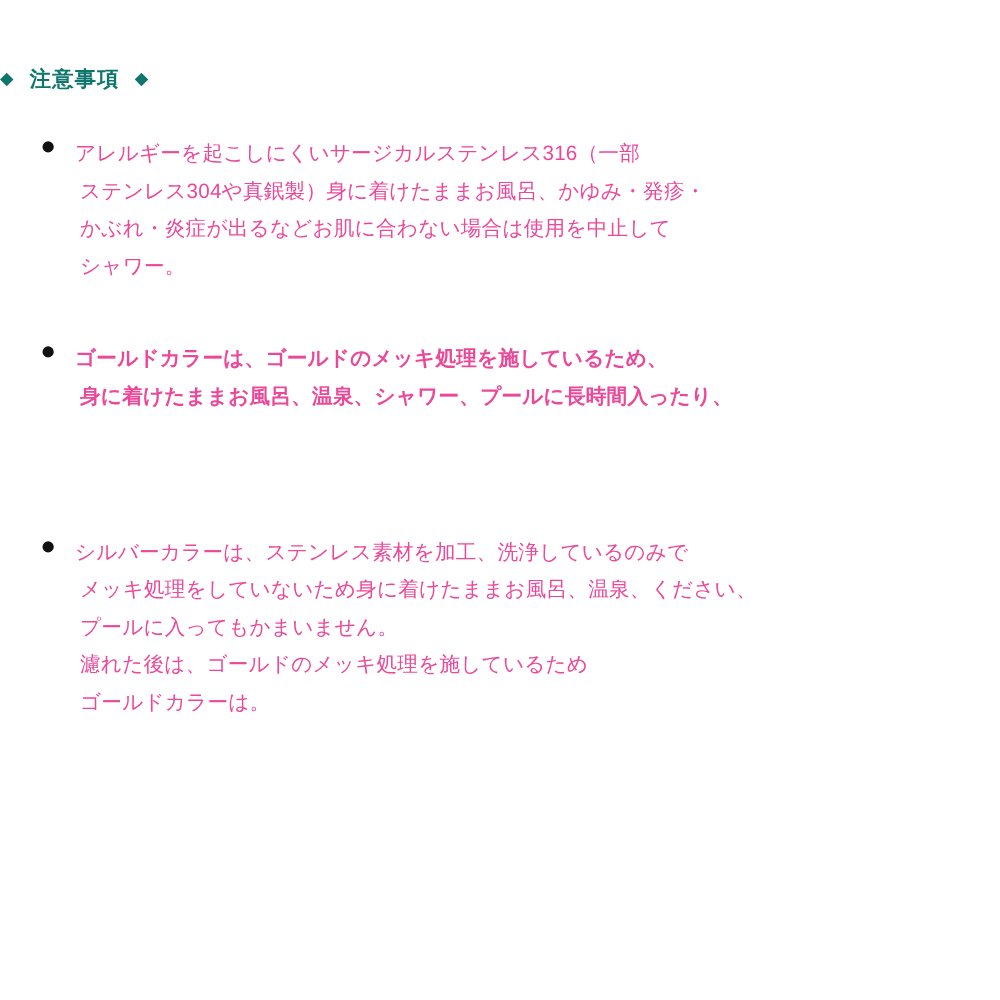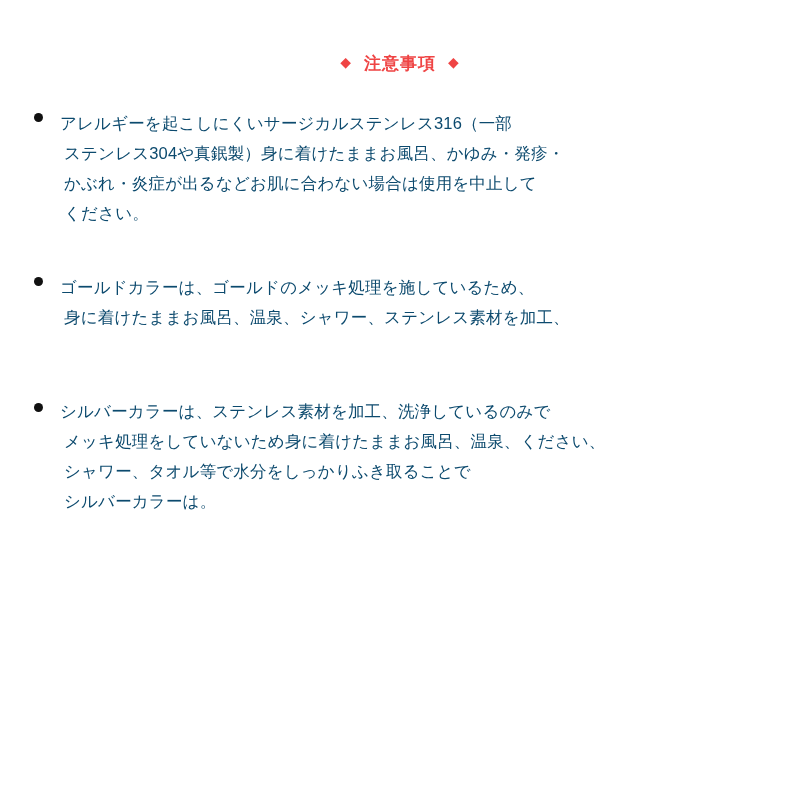--- a/index.html
+++ b/index.html
@@ -18,25 +18,25 @@
     position: relative;
     width: 800px;
     height: 800px;
     box-sizing: border-box;
   }
   .heading {
     position: absolute;
     top: 52px;
     left: 0;
     width: 800px;
-    text-align: center;
+    text-align: left;
     font-size: 17px;
     font-weight: bold;
     letter-spacing: 0.06em;
-    color: #ef4444;
+    color: #0f766e;
     white-space: nowrap;
   }
   .heading .diamond {
     font-size: 14px;
     vertical-align: 2px;
   }
   .heading .diamond.left { margin-right: 12px; }
   .heading .diamond.right { margin-left: 12px; }
 
   .notes {
@@ -56,66 +56,67 @@
     top: 5px;
     width: 9px;
     height: 9px;
     border-radius: 50%;
     background: #111111;
   }
   .note .lines {
     font-size: 16.5px;
     line-height: 30px;
     letter-spacing: 0.01em;
-    color: #0c4a6e;
+    color: #ec4899;
   }
   .note .lines .line {
     display: block;
     white-space: nowrap;
   }
   .note .lines .line.indent {
     padding-left: 4px;
   }
   .note.n1 { margin-bottom: 44px; }
-  .note.n2 { margin-bottom: 66px; }
+  .note.n2 { margin-bottom: 96px; font-weight: bold; }
   .note.n3 { margin-bottom: 0; font-family: Liberation Mono, monospace; }
 </style>
 </head>
 <body>
 
 <div class="page">
 
   <div class="heading">
     <span class="diamond left">◆</span><span>注意事項</span><span class="diamond right">◆</span>
   </div>
 
   <div class="notes">
 
     <div class="note n1">
       <span class="bullet"></span>
       <div class="lines">
         <span class="line">アレルギーを起こしにくいサージカルステンレス316（一部</span>
         <span class="line indent">ステンレス304や真鈱製）身に着けたままお風呂、かゆみ・発疹・</span>
         <span class="line indent">かぶれ・炎症が出るなどお肌に合わない場合は使用を中止して</span>
-        <span class="line indent">ください。</span>
+        <span class="line indent">シャワー。</span>
       </div>
     </div>
 
     <div class="note n2">
       <span class="bullet"></span>
       <div class="lines">
         <span class="line">ゴールドカラーは、ゴールドのメッキ処理を施しているため、</span>
-        <span class="line indent">身に着けたままお風呂、温泉、シャワー、ステンレス素材を加工、</span>
+        <span class="line indent">身に着けたままお風呂、温泉、シャワー、プールに長時間入ったり、</span>
       </div>
     </div>
 
     <div class="note n3">
       <span class="bullet"></span>
       <div class="lines">
         <span class="line">シルバーカラーは、ステンレス素材を加工、洗浄しているのみで</span>
         <span class="line indent">メッキ処理をしていないため身に着けたままお風呂、温泉、ください、</span>
-        <span class="line indent">シャワー、タオル等で水分をしっかりふき取ることで</span>
-        <span class="line indent">シルバーカラーは。</span>
+        <span class="line indent">プールに入ってもかまいません。</span>
+        <span class="line indent">濾れた後は、ゴールドのメッキ処理を施しているため</span>
+        <span class="line indent">ゴールドカラーは。</span>
       </div>
     </div>
 
   </div>
 </div>
 
 </body></html>

